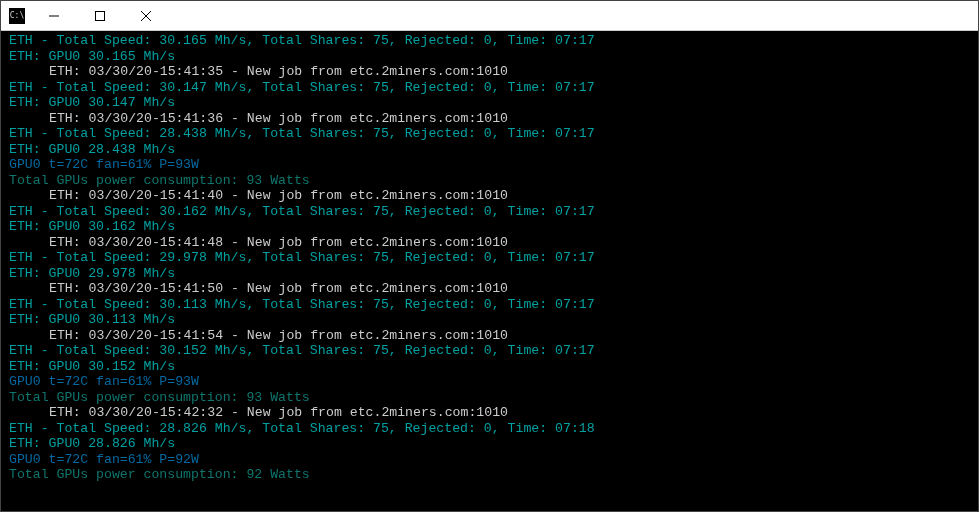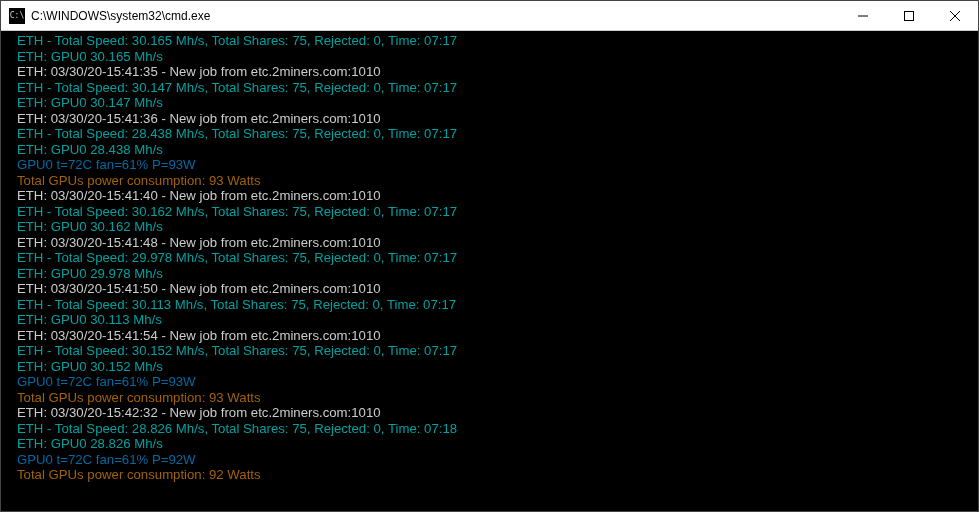--- a/index.html
+++ b/index.html
@@ -57,43 +57,42 @@
     align-items: center;
     justify-content: center;
     font-family: "Segoe UI Symbol", sans-serif;
     font-size: 10px;
     color: #000;
   }
   .titlebar-btn svg { width: 10px; height: 10px; }
   .console {
     flex: 1;
     background: #000;
-    padding: 2px 16px;
-    font-family: Liberation Sans, sans-serif;
+    padding: 2px 8px;
+    font-family: Liberation Mono, monospace;
     font-size: 13.2px;
     line-height: 15.5px;
     color: #ccc;
     overflow: hidden;
     white-space: pre;
   }
   .line { display: block; }
   .c-cyan   { color: #00a0a0; }
-  .c-white  { color: #cccccc; }
+  .c-white  { color: #cccccc; margin-left: 40px; }
   .c-purple { color: #0369a1; }
-  .c-orange { color: #a16207; }
+  .c-orange { color: #0f766e; }
 </style>
 </head>
 <body>
 
 <div class="window">
   <div class="titlebar">
     <div class="titlebar-icon">
       <span class="titlebar-icon-inner">C:\</span>
     </div>
-    <div class="titlebar-text">C:\WINDOWS\system32\cmd.exe</div>
     <div class="titlebar-buttons">
       <div class="titlebar-btn">
         <svg viewBox="0 0 10 10">
             <line x1="0" y1="5" x2="10" y2="5" stroke="#000" stroke-width="1"></line>
           </svg>
       </div>
       <div class="titlebar-btn">
         <svg viewBox="0 0 10 10">
             <rect x="0.5" y="0.5" width="9" height="9" fill="none" stroke="#000" stroke-width="1"></rect>
           </svg>

